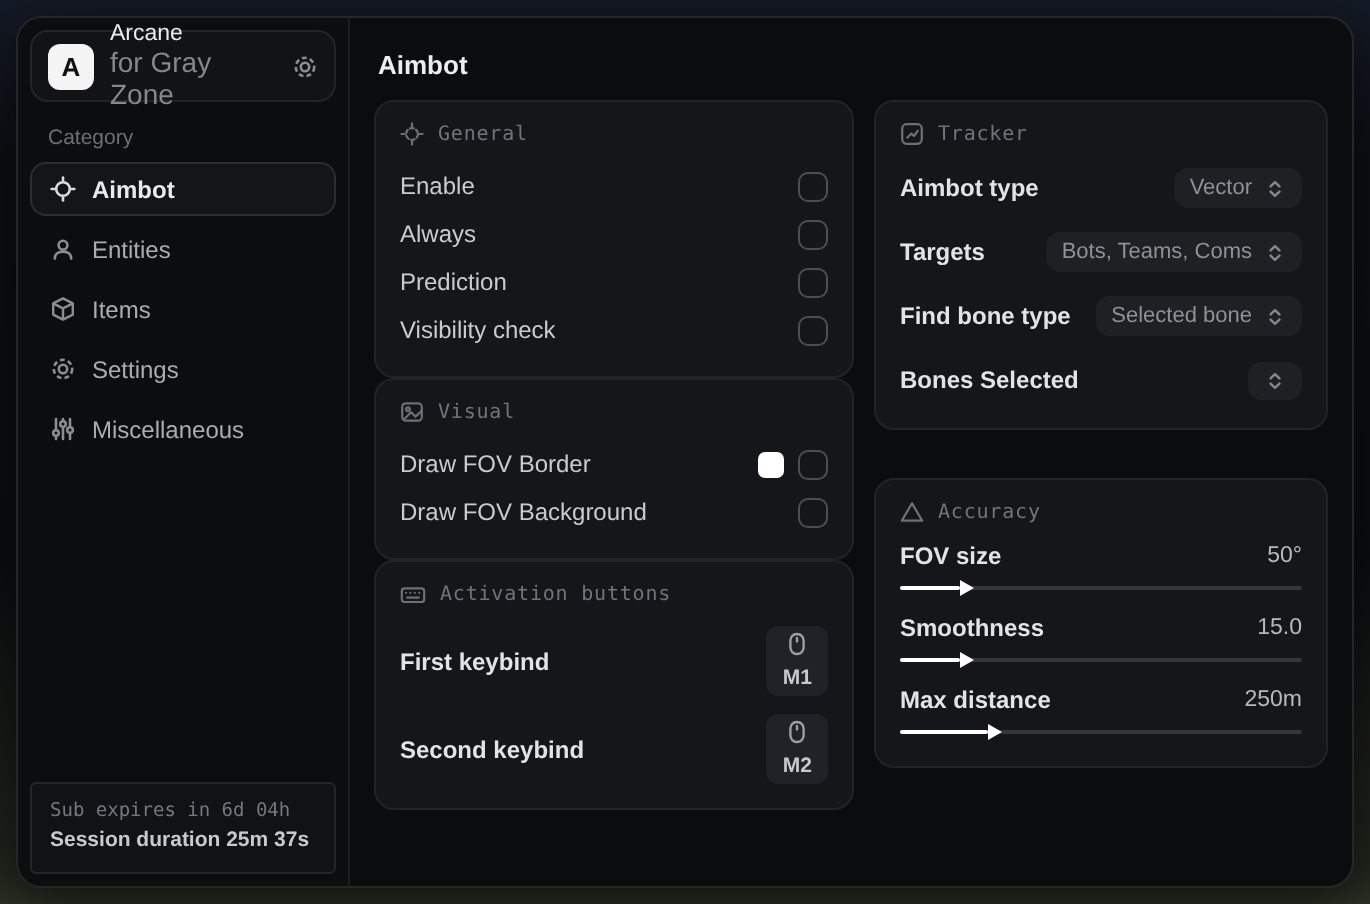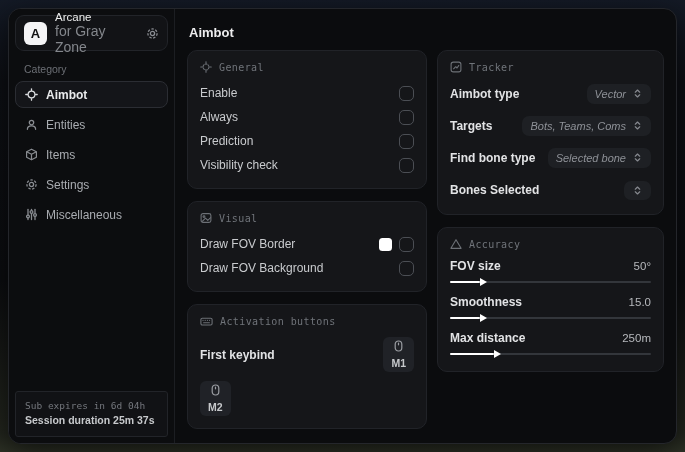--- a/index.html
+++ b/index.html
@@ -58,22 +58,22 @@
   }
   .sb-footer .exp {
     font-family:"DejaVu Sans Mono", monospace; font-size:9.5px; color:#74777d;
     white-space:nowrap;
   }
   .sb-footer .dur { font-size:10.5px; color:#c7c9cc; font-weight:600; }
   
   .main { flex:1; display:flex; flex-direction:column; padding:0 12px; }
   .page-title { font-size:13px; font-weight:700; color:#ededee; margin:16px 0 10px 2px; }
   .cols { display:flex; gap:10px; align-items:flex-start; }
-  .col-left { width:240px; flex:0 0 240px; display:flex; flex-direction:column; gap:12px; }
-  .col-right { flex:1; display:flex; flex-direction:column; gap:12px; }
+  .col-left { width:240px; flex:0 0 240px; display:flex; flex-direction:column; }
+  .col-right { flex:1; display:flex; flex-direction:column; gap:24px; }
   .card {
     background:#151619; border:1px solid #212328; border-radius:10px;
     padding:10px 12px 12px 12px;
   }
   .card-head {
     display:flex; align-items:center; gap:7px; margin-bottom:9px;
     color:#70747a;
   }
   .card-head .hicon { display:flex; color:#6c7076; }
   .card-title {
@@ -92,23 +92,23 @@
   }
   .right-controls { display:flex; align-items:center; gap:7px; }
   .swatch { width:13px; height:13px; border-radius:3.5px; cursor:pointer; }
   .keybtn {
     display:flex; align-items:center; gap:5px; background:#202227;
     border-radius:6px; padding:3px 8px; color:#c6c8cb; font-size:10.5px;
     font-weight:600; cursor:pointer;flex-direction:column;
   }
   .keybtn .kicon { display:flex; color:#9b9ea3; }
   .dropdown {
-    display:flex; align-items:flex-start; gap:6px; background:#1e2024;
+    display:flex; align-items:center; gap:6px; background:#1e2024;
     border-radius:7px; padding:4px 8px; color:#8e9197; font-size:11px;
-    cursor:pointer; max-width:168px; white-space:nowrap;font-style:italic;
+    cursor:pointer; max-width:168px; white-space:nowrap;
   }
   .dropdown .dicon { display:flex; color:#85888e; }
   .tr-rows .row { margin-top:8px; min-height:24px; }
   
   .acc-row { margin-top:8px; }
   .acc-top { display:flex; align-items:center; justify-content:space-between; }
   .acc-val { font-size:11.5px; color:#b6b8bc; }
   .slider { position:relative; height:10px; margin-top:4px; cursor:pointer; }
   .slider .track {
     position:absolute; left:0; right:0; top:4px; height:2px;
@@ -290,20 +290,21 @@
               <span class="kicon">
                 <svg width="11" height="12" viewBox="0 0 11 12" fill="none" stroke="currentColor" stroke-width="1.2" stroke-linecap="round">
                   <rect x="2.2" y="1" width="6.6" height="10" rx="3.2"></rect>
                   <line x1="5.5" y1="3" x2="5.5" y2="4.8"></line>
                 </svg>
               </span>
               <span>M1</span>
             </span>
           </div>
           <div class="row" style="margin-top:9px;">
+            <span class="row-label bright">Second keybind</span>
             <span class="keybtn">
               <span class="kicon">
                 <svg width="11" height="12" viewBox="0 0 11 12" fill="none" stroke="currentColor" stroke-width="1.2" stroke-linecap="round">
                   <rect x="2.2" y="1" width="6.6" height="10" rx="3.2"></rect>
                   <line x1="5.5" y1="3" x2="5.5" y2="4.8"></line>
                 </svg>
               </span>
               <span>M2</span>
             </span>
           </div>

